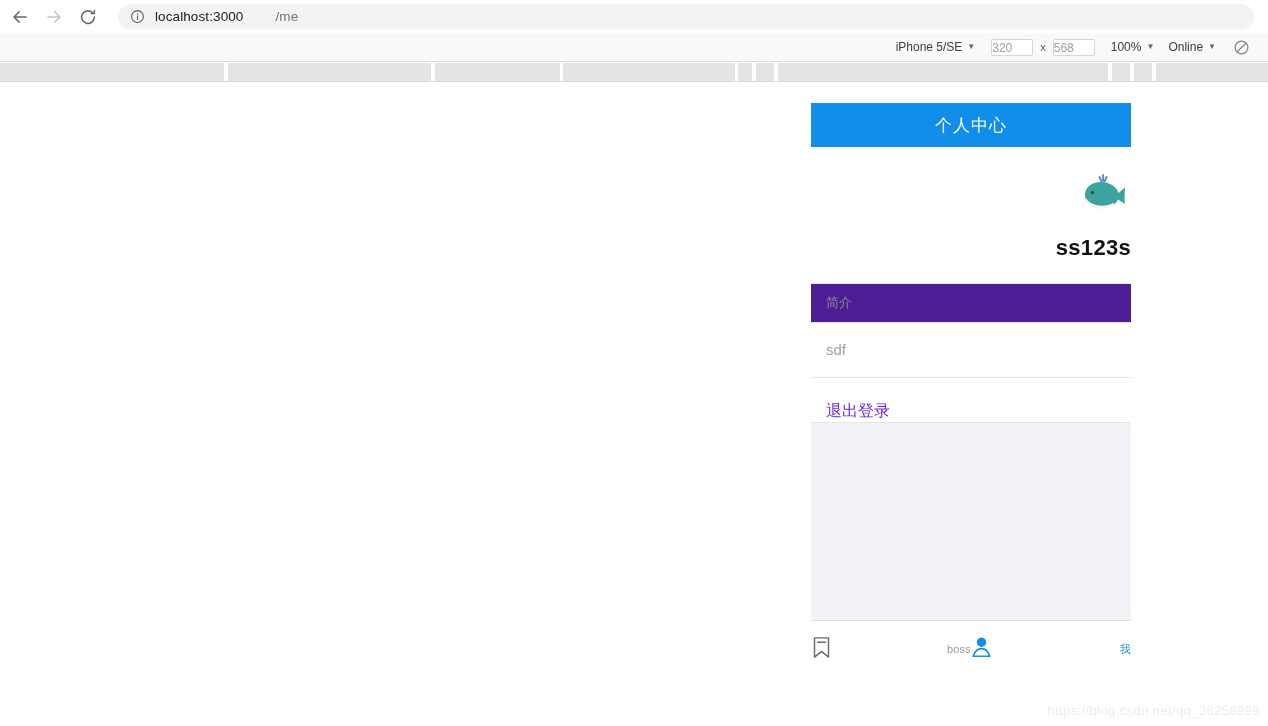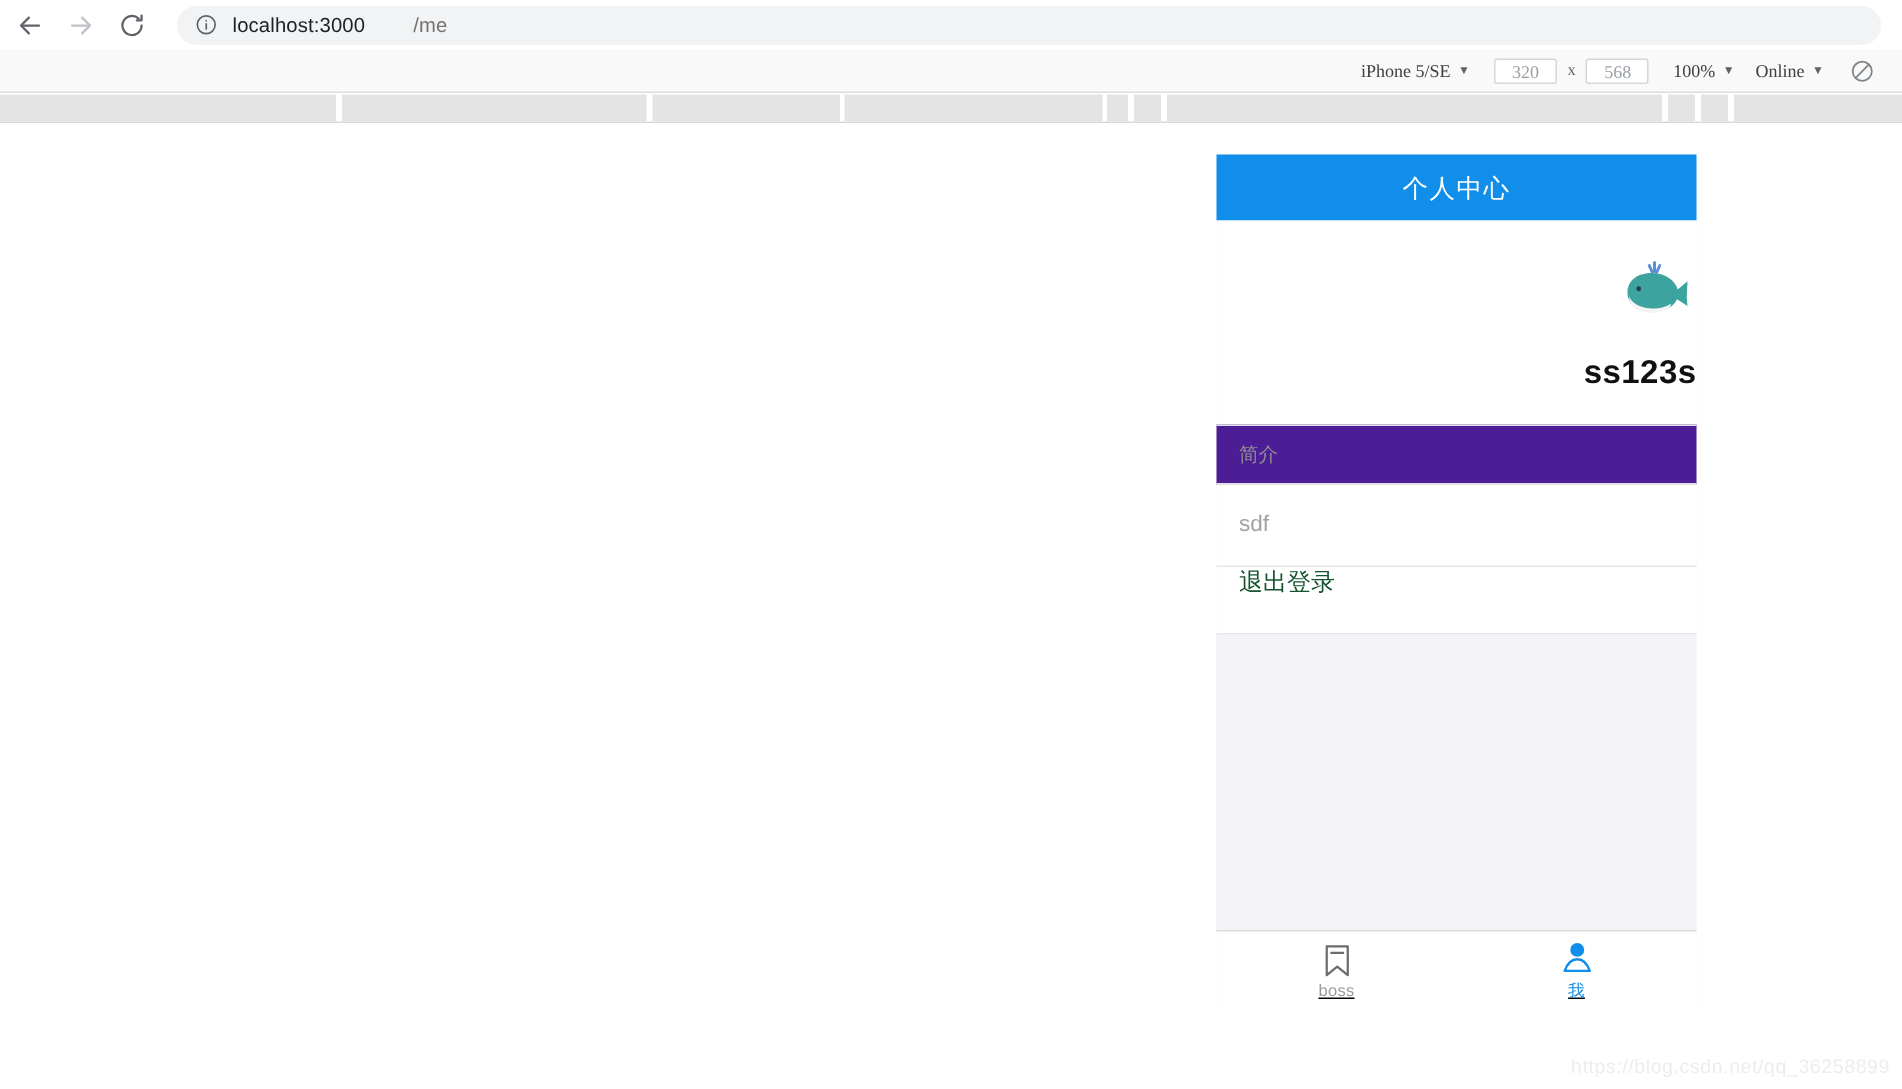--- a/index.html
+++ b/index.html
@@ -58,21 +58,20 @@
   .device-toolbar {
     position: absolute;
     left: 0; top: 33px;
     width: 1268px; height: 29px;
     background: #f9f9f9;
     border-bottom: 1px solid #dddddd;
     box-sizing: border-box;
     display: flex;
     align-items: center;
     justify-content: flex-end;
-    font-family: Liberation Serif, serif;
   }
   .dt-group {
     display: flex;
     align-items: center;
     margin-right: 14px;
     font-size: 12px;
     color: #3c4043;
     white-space: nowrap;
   }
   .dt-caret {
@@ -83,21 +82,21 @@
     top: -1px;
   }
   .dt-input {
     width: 42px;
     height: 17px;
     border: 1px solid #d6d6d6;
     background: #ffffff;
     border-radius: 2px;
     font-size: 12px;
     color: #9aa0a6;
-    text-align: center;
+    text-align: left;
     line-height: 17px;
     margin: 0 2px;
     box-sizing: border-box;
   }
   .dt-x {
     font-size: 11px;
     color: #5f6368;
     margin: 0 5px;
   }
   .dt-icon-btn {
@@ -205,46 +204,44 @@
     font-size: 15px;
     color: #a0a0a5;
     line-height: 22px;
     margin-top: 2px;
   }
   .logout-item {
     background: #ffffff;
     border-bottom: 1px solid #e5e5e9;
     height: 45px;
     display: flex;
-    align-items: flex-start;
+    align-items: flex-end;
     padding-left: 15px;
     box-sizing: border-box;
     font-size: 16px;
-    color: #14532d;
+    color: #6d28d9;
     flex: none;
   }
   .filler {
     flex: 1 1 auto;
     background: #f2f2f7;
   }
   .tab-bar {
     height: 51px;
     background: #ffffff;
     border-top: 1px solid #dcdcdc;
     display: flex;
     flex: none;
   }
   .tab {
     flex: 1;
     display: flex;
-    flex-direction: column;
-    align-items: center;
-    justify-content: center;
+    align-items: center;
+    justify-content: space-between;
     padding-top: 2px;
-    text-decoration: underline;
   }
   .tab-icon {
     height: 23px;
     display: flex;
     align-items: center;
     justify-content: center;
   }
   .tab-label {
     margin-top: 3px;
     font-size: 11px;

